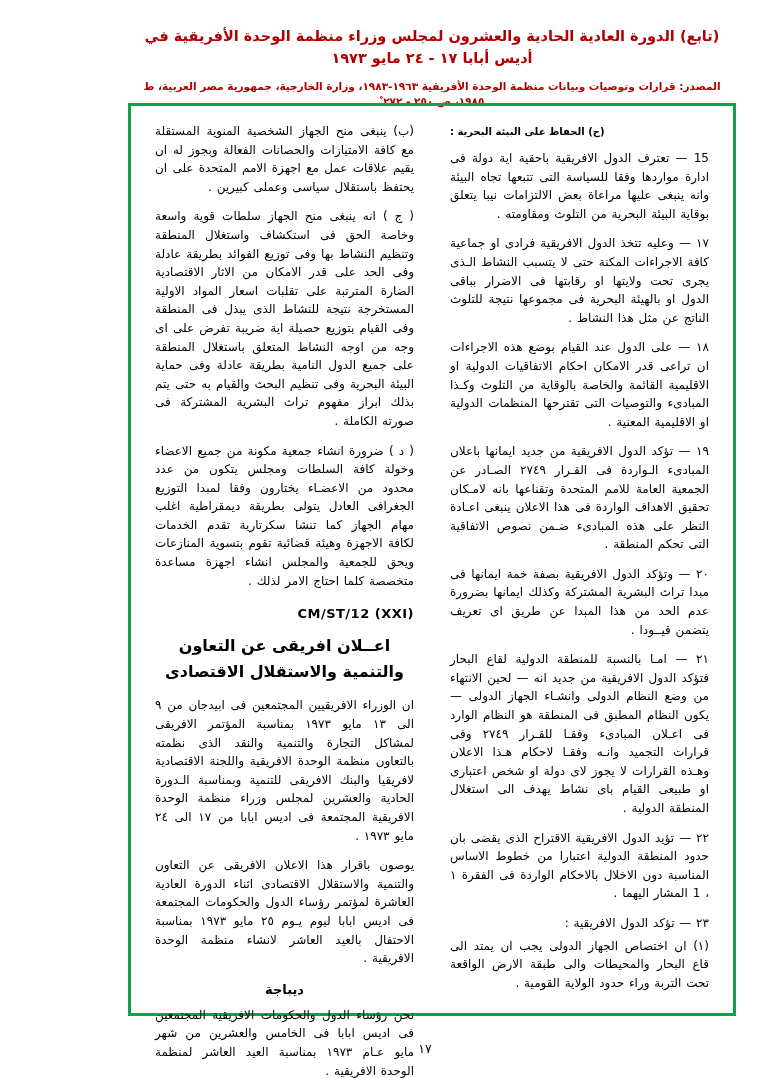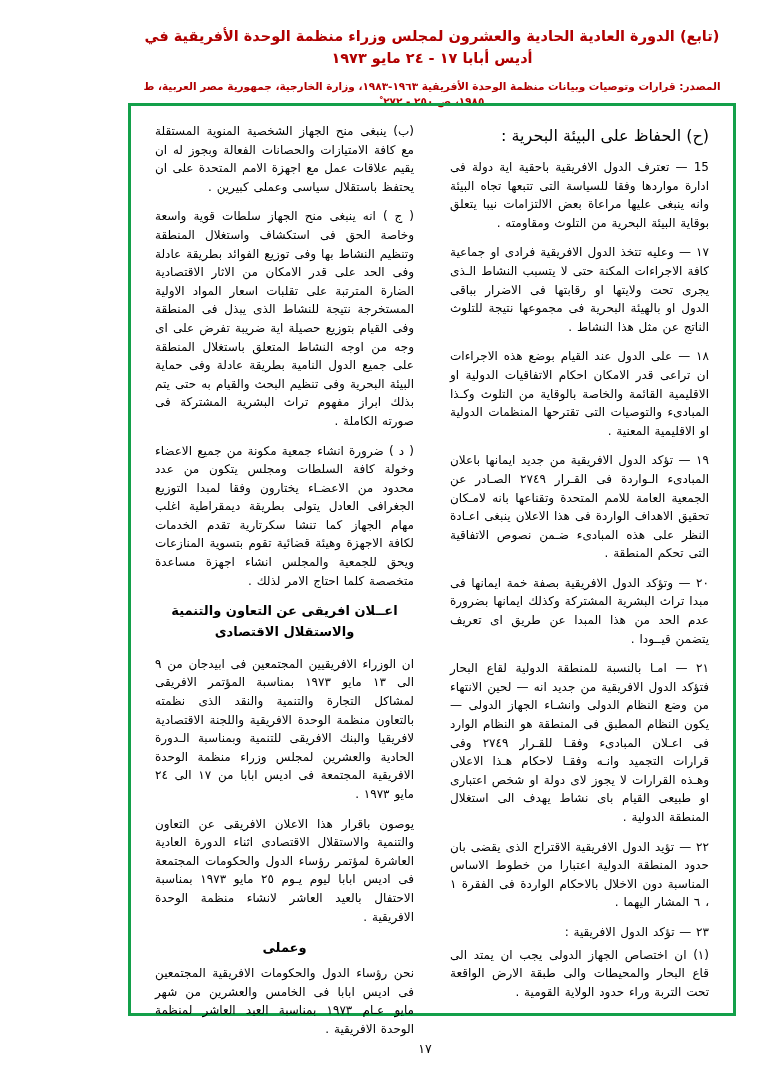--- a/index.html
+++ b/index.html
@@ -84,38 +84,38 @@
     font-size: 12px;
     line-height: 1.55;
     text-align: justify;
     text-align-last: right;
     direction: rtl;
     word-spacing: 1px;
   }
   p.para.nomargin { margin-bottom: 4px; }
   .sec-head {
     margin: 2px 0 10px 0;
-    font-size: 16px;
-    font-weight: normal;
+    font-size: 10px;
+    font-weight: bold;
     line-height: 1.5;
     direction: rtl;
-    text-align: right;
+    text-align: left;
   }
   .doc-code {
     margin: 16px 0 12px 0;
     font-size: 13px;
     font-weight: bold;
     direction: ltr;
     text-align: right;
     letter-spacing: 0.5px;
   }
   .title-block {
     margin: 4px 0 12px 0;
     text-align: center;
-    font-size: 13px;
+    font-size: 16px;
     font-weight: bold;
     line-height: 1.6;
     direction: rtl;
   }
   .subhead {
     margin: 14px 0 9px 0;
     text-align: center;
     font-size: 13px;
     font-weight: bold;
     direction: rtl;
@@ -145,33 +145,34 @@
       <div class="columns">
 
         <div class="col col-right">
           <div class="sec-head">(ح) الحفاظ على البيئة البحرية :</div>
           <p class="para">15 — تعترف الدول الافريقية باحقية اية دولة فى ادارة مواردها وفقا للسياسة التى تتبعها تجاه البيئة وانه ينبغى عليها مراعاة بعض الالتزامات نيبا يتعلق بوقاية البيئة البحرية من التلوث ومقاومته .</p>
           <p class="para">١٧ — وعليه تتخذ الدول الافريقية فرادى او جماعية كافة الاجراءات المكنة حتى لا يتسبب النشاط الـذى يجرى تحت ولايتها او رقابتها فى الاضرار بباقى الدول او بالهيئة البحرية فى مجموعها نتيجة للتلوث الناتج عن مثل هذا النشاط .</p>
           <p class="para">١٨ — على الدول عند القيام بوضع هذه الاجراءات ان تراعى قدر الامكان احكام الاتفاقيات الدولية او الاقليمية القائمة والخاصة بالوقاية من التلوث وكـذا المبادىء والتوصيات التى تقترحها المنظمات الدولية او الاقليمية المعنية .</p>
           <p class="para">١٩ — تؤكد الدول الافريقية من جديد ايمانها باعلان المبادىء الـواردة فى القـرار ٢٧٤٩ الصـادر عن الجمعية العامة للامم المتحدة وتقناعها بانه لامـكان تحقيق الاهداف الواردة فى هذا الاعلان ينبغى اعـادة النظر على هذه المبادىء ضـمن نصوص الاتفاقية التى تحكم المنطقة .</p>
           <p class="para">٢٠ — وتؤكد الدول الافريقية بصفة خمة ايمانها فى مبدا تراث البشرية المشتركة وكذلك ايمانها بضرورة عدم الحد من هذا المبدا عن طريق اى تعريف يتضمن قيــودا .</p>
           <p class="para">٢١ — امـا بالنسبة للمنطقة الدولية لقاع البحار فتؤكد الدول الافريقية من جديد انه — لحين الانتهاء من وضع النظام الدولى وانشـاء الجهاز الدولى — يكون النظام المطبق فى المنطقة هو النظام الوارد فى اعـلان المبادىء وفقـا للقـرار ٢٧٤٩ وفى قرارات التجميد وانـه وفقـا لاحكام هـذا الاعلان وهـذه القرارات لا يجوز لاى دولة او شخص اعتبارى او طبيعى القيام باى نشاط يهدف الى استغلال المنطقة الدولية .</p>
-          <p class="para">٢٢ — تؤيد الدول الافريقية الاقتراح الذى يقضى بان حدود المنطقة الدولية اعتبارا من خطوط الاساس المناسبة دون الاخلال بالاحكام الواردة فى الفقرة ١ ، ٦ المشار اليهما .</p>
+          <p class="para">٢٢ — تؤيد الدول الافريقية الاقتراح الذى يقضى بان حدود المنطقة الدولية اعتبارا من خطوط الاساس المناسبة دون الاخلال بالاحكام الواردة فى الفقرة ١ ، 1 المشار اليهما .</p>
           <p class="para nomargin">٢٣ — تؤكد الدول الافريقية :</p>
           <p class="para">(١) ان اختصاص الجهاز الدولى يجب ان يمتد الى قاع البحار والمحيطات والى طبقة الارض الواقعة تحت التربة وراء حدود الولاية القومية .</p>
         </div>
 
         <div class="col col-left">
           <p class="para">(ب) ينبغى منح الجهاز الشخصية المنوية المستقلة مع كافة الامتيازات والحصانات الفعالة وبجوز له ان يقيم علاقات عمل مع اجهزة الامم المتحدة على ان يحتفظ باستقلال سياسى وعملى كبيرين .</p>
           <p class="para">( ج ) انه ينبغى منح الجهاز سلطات قوية واسعة وخاصة الحق فى استكشاف واستغلال المنطقة وتنظيم النشاط بها وفى توزيع الفوائد بطريقة عادلة وفى الحد على قدر الامكان من الاثار الاقتصادية الضارة المترتبة على تقلبات اسعار المواد الاولية المستخرجة نتيجة للنشاط الذى يبذل فى المنطقة وفى القيام بتوزيع حصيلة اية ضريبة تفرض على اى وجه من اوجه النشاط المتعلق باستغلال المنطقة على جميع الدول النامية بطريقة عادلة وفى حماية البيئة البحرية وفى تنظيم البحث والقيام به حتى يتم بذلك ابراز مفهوم تراث البشرية المشتركة فى صورته الكاملة .</p>
           <p class="para">( د ) ضرورة انشاء جمعية مكونة من جميع الاعضاء وخولة كافة السلطات ومجلس يتكون من عدد محدود من الاعضـاء يختارون وفقا لمبدا التوزيع الجغرافى العادل يتولى بطريقة ديمقراطية اغلب مهام الجهاز كما تنشا سكرتارية تقدم الخدمات لكافة الاجهزة وهيئة قضائية تقوم بتسوية المنازعات ويحق للجمعية والمجلس انشاء اجهزة مساعدة متخصصة كلما احتاج الامر لذلك .</p>
+          <div class="doc-code">CM/ST/12 (XXI)</div>
           <div class="title-block">اعــلان افريقى عن التعاون والتنمية والاستقلال الاقتصادى</div>
           <p class="para">ان الوزراء الافريقيين المجتمعين فى ابيدجان من ٩ الى ١٣ مايو ١٩٧٣ بمناسبة المؤتمر الافريقى لمشاكل التجارة والتنمية والنقد الذى نظمته بالتعاون منظمة الوحدة الافريقية واللجنة الاقتصادية لافريقيا والبنك الافريقى للتنمية وبمناسبة الـدورة الحادية والعشرين لمجلس وزراء منظمة الوحدة الافريقية المجتمعة فى اديس ابابا من ١٧ الى ٢٤ مايو ١٩٧٣ .</p>
           <p class="para">يوصون باقرار هذا الاعلان الافريقى عن التعاون والتنمية والاستقلال الاقتصادى اثناء الدورة العادية العاشرة لمؤتمر رؤساء الدول والحكومات المجتمعة فى اديس ابابا ليوم يـوم ٢٥ مايو ١٩٧٣ بمناسبة الاحتفال بالعيد العاشر لانشاء منظمة الوحدة الافريقية .</p>
-          <div class="subhead">وعملى</div>
+          <div class="subhead">ديباجة</div>
           <p class="para">نحن رؤساء الدول والحكومات الافريقية المجتمعين فى اديس ابابا فى الخامس والعشرين من شهر مايو عـام ١٩٧٣ بمناسبة العيد العاشر لمنظمة الوحدة الافريقية .</p>
         </div>
 
       </div>
     </div>
   </div>
 
   <div class="page-number">١٧</div>
 </div>
 

